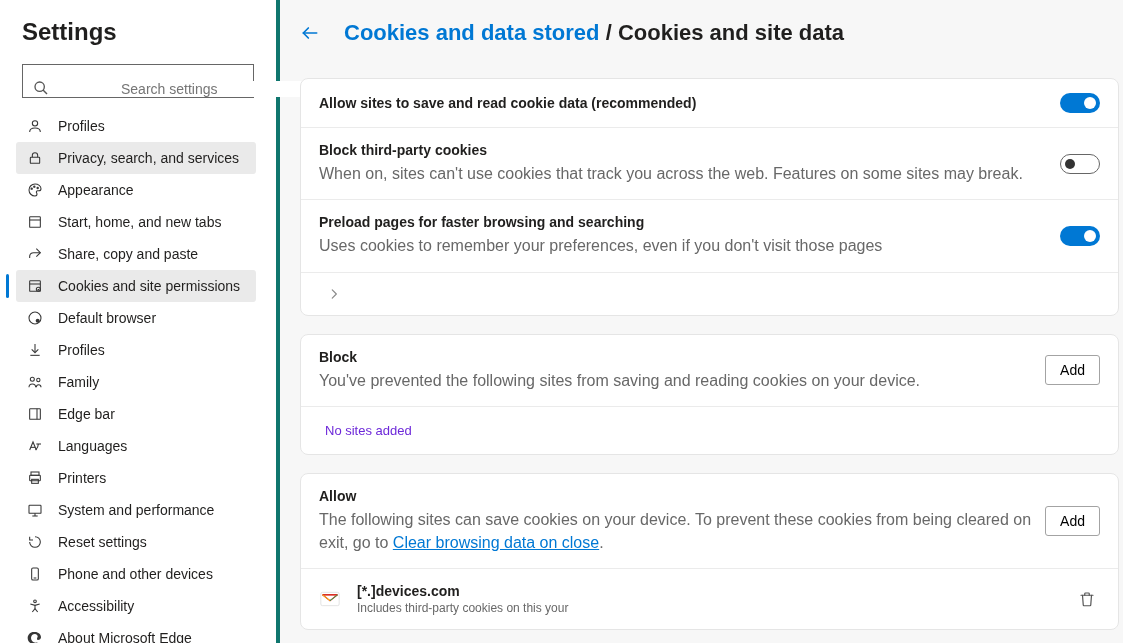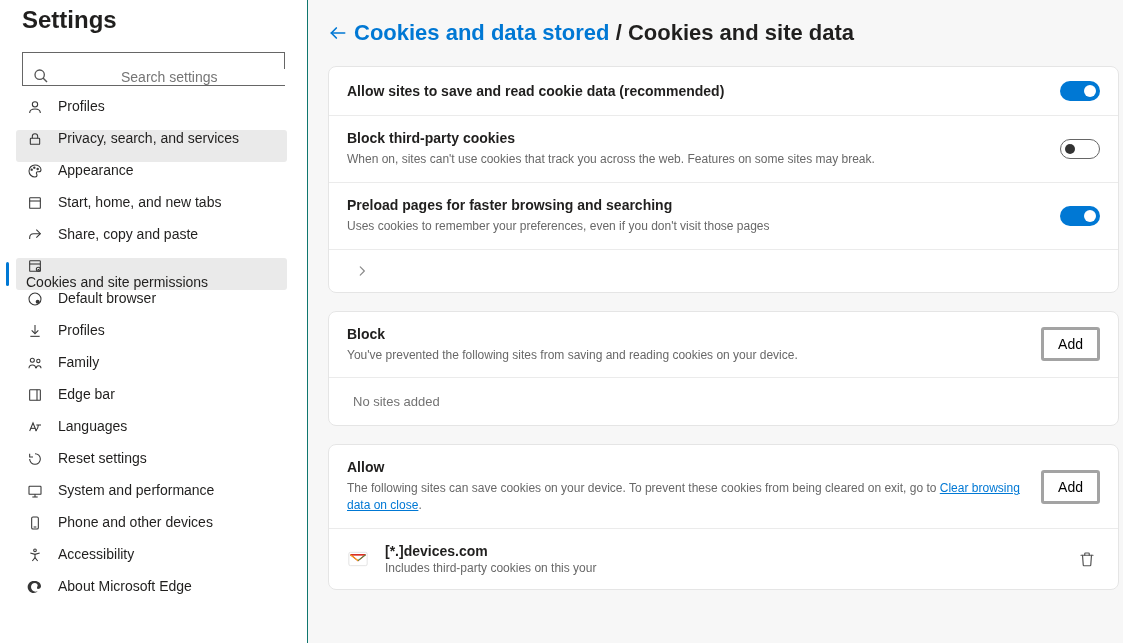--- a/index.html
+++ b/index.html
@@ -7,24 +7,24 @@
   font-family: 'Segoe UI', -apple-system, BlinkMacSystemFont, sans-serif;
   background: #f7f7f7;
   color: #201f1e;
   font-size: 14px;
   width: 1123px;
   height: 643px;
   overflow: hidden;
   display: flex;
 }
 .sidebar {
-  width: 308px;
+  width: 280px;
   background: #fff;
-  border-right: 1px solid #0f766e;
-  padding-top: 6px;
+  border-right: 4px solid #0f766e;
+  padding-top: 18px;
   flex-shrink: 0;
 }
 .sidebar-title {
   font-size: 24px;
   font-weight: 600;
   margin-left: 22px;
   margin-bottom: 18px;
 }
 .search-wrap {
   margin: 0 22px 12px 22px;
@@ -42,31 +42,31 @@
   border: none;
   outline: none;
   font-size: 14px;
   flex: 1;
   margin-left: 10px;
   font-family: inherit;
 }
 .nav { list-style: none; padding-left: 6px; padding-right: 8px; }
 .nav-item {
   display: flex;
+  align-items: center;
   height: 32px;
   padding-left: 10px;
   border-radius: 3px;
   cursor: pointer;
   position: relative;
   margin-left: 10px;
   margin-right: 12px;
 }
 .nav-item.active {
   background: #eaeaea;
-  flex-direction: column;
 }
 .nav-item.active::before {
   content: "";
   position: absolute;
   left: -10px;
   top: 4px;
   bottom: 4px;
   width: 3px;
   background: #0078d4;
   border-radius: 2px;
@@ -85,22 +85,22 @@
 }
 .nav-label { font-size: 14px; color: #201f1e; }
 .main {
   flex: 1;
   overflow-y: auto;
   padding: 20px 4px 40px 20px;
 }
 .breadcrumb {
   display: flex;
   align-items: center;
-  margin-bottom: 20px;
-  gap: 6px;
+  margin-bottom: 32px;
+  gap: 24px;
 }
 .back-arrow {
   width: 20px;
   height: 20px;
   cursor: pointer;
   color: #0078d4;
 }
 .breadcrumb-text { font-size: 22px; font-weight: 600; }
 .breadcrumb-link { color: #0078d4; cursor: pointer; }
 .breadcrumb-sep { color: #201f1e; }
@@ -113,21 +113,21 @@
 }
 .row {
   display: flex;
   align-items: center;
   padding: 14px 18px;
   border-bottom: 1px solid #ebebeb;
 }
 .row:last-child { border-bottom: none; }
 .row-body { flex: 1; }
 .row-title { font-size: 14px; font-weight: 600; }
-.row-desc { font-size: 12px; color: #686868; margin-top: 5px; line-height: 1.4; }
+.row-desc { font-size: 16px; color: #686868; margin-top: 5px; line-height: 1.4; }
 .row-desc a { color: #0078d4; text-decoration: underline; cursor: pointer; }
 .toggle {
   width: 40px;
   height: 20px;
   border-radius: 10px;
   position: relative;
   cursor: pointer;
   flex-shrink: 0;
 }
 .toggle.on { background: #0078d4; }
@@ -141,32 +141,32 @@
   top: 50%;
   transform: translateY(-50%);
 }
 .toggle.on::after { background: #fff; right: 4px; }
 .toggle.off::after { background: #333; left: 4px; width: 10px; height: 10px;}
 .chevron {
   color: #666;
   margin-left: 8px;
 }
 .add-btn {
-  border: 3px solid #a3a3a3;
+  border: 1px solid #a3a3a3;
   background: #fff;
   padding: 6px 14px;
   font-size: 14px;
   border-radius: 3px;
   cursor: pointer;
   font-family: inherit;
 }
 .empty-row {
   padding: 16px 24px;
   font-size: 13px;
-  color: #737373;
+  color: #6d28d9;
 }
 .site-row {
   display: flex;
   align-items: center;
   padding: 14px 18px;
 }
 .site-icon {
   width: 22px;
   height: 22px;
   margin-right: 16px;
@@ -301,35 +301,45 @@
             <path d="M6 14h6"></path>
             <path d="M14 9h7"></path>
             <path d="M17 9c0 4-2 7-4 9"></path>
           </svg>
         </span>
         <span class="nav-label">Languages</span>
       </li>
       <li class="nav-item">
         <span class="nav-icon">
           <svg width="16" height="16" viewBox="0 0 24 24" fill="none" stroke="currentColor" stroke-width="1.6">
-            <path d="M4 12a8 8 0 108-8"></path>
-            <path d="M4 4v5h5"></path>
-          </svg>
-        </span>
-        <span class="nav-label">Reset settings</span>
+            <rect x="6" y="3" width="12" height="5"></rect>
+            <rect x="4" y="8" width="16" height="8" rx="1"></rect>
+            <rect x="7" y="14" width="10" height="6"></rect>
+          </svg>
+        </span>
+        <span class="nav-label">Printers</span>
       </li>
       <li class="nav-item">
         <span class="nav-icon">
           <svg width="16" height="16" viewBox="0 0 24 24" fill="none" stroke="currentColor" stroke-width="1.6">
             <rect x="3" y="5" width="18" height="12" rx="1"></rect>
             <line x1="8" y1="21" x2="16" y2="21"></line>
             <line x1="12" y1="17" x2="12" y2="21"></line>
           </svg>
         </span>
         <span class="nav-label">System and performance</span>
+      </li>
+      <li class="nav-item">
+        <span class="nav-icon">
+          <svg width="16" height="16" viewBox="0 0 24 24" fill="none" stroke="currentColor" stroke-width="1.6">
+            <path d="M4 12a8 8 0 108-8"></path>
+            <path d="M4 4v5h5"></path>
+          </svg>
+        </span>
+        <span class="nav-label">Reset settings</span>
       </li>
       <li class="nav-item">
         <span class="nav-icon">
           <svg width="16" height="16" viewBox="0 0 24 24" fill="none" stroke="currentColor" stroke-width="1.6">
             <rect x="7" y="3" width="10" height="18" rx="2"></rect>
             <line x1="10" y1="18" x2="14" y2="18"></line>
           </svg>
         </span>
         <span class="nav-label">Phone and other devices</span>
       </li>

